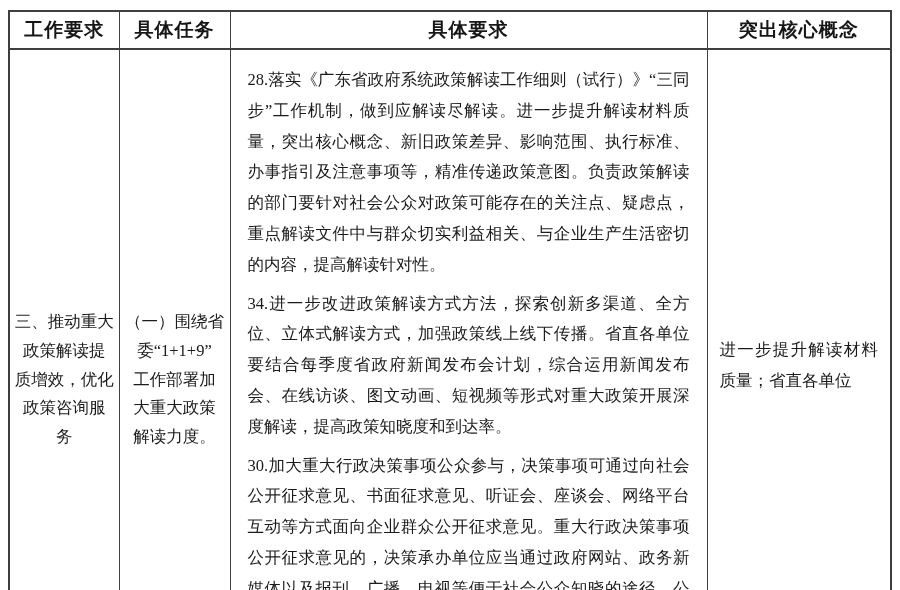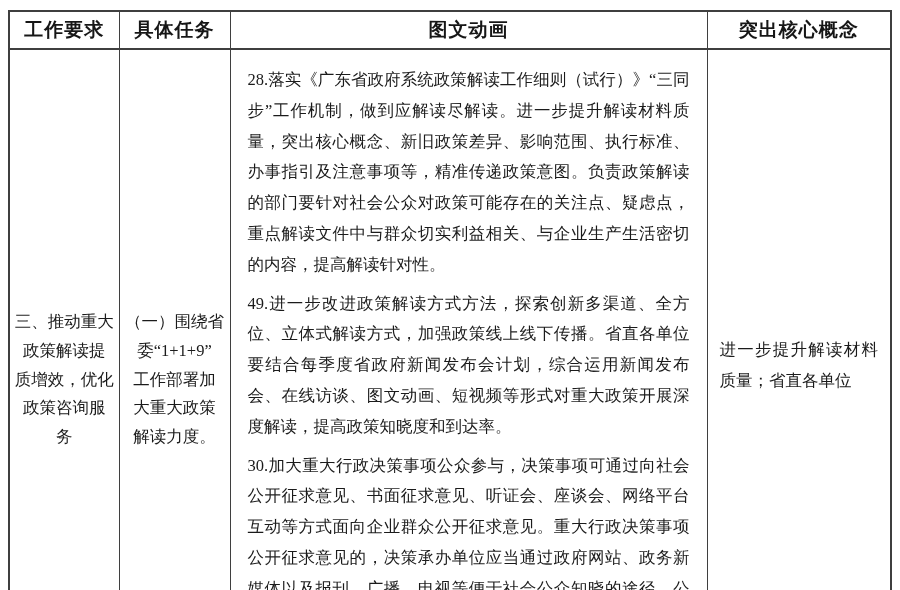--- a/index.html
+++ b/index.html
@@ -92,21 +92,21 @@
     <colgroup>
       <col style="width:110px">
       <col style="width:111px">
       <col style="width:477px">
       <col style="width:184px">
     </colgroup>
     <thead>
       <tr>
         <th>工作要求</th>
         <th>具体任务</th>
-        <th>图文动画</th>
+        <th>具体要求</th>
         <th>突出核心概念</th>
       </tr>
     </thead>
     <tbody>
       <tr>
         <td class="cell-work">
           <div>三、推动重大
 政策解读提
 质增效，优化
 政策咨询服
@@ -114,21 +114,21 @@
         </td>
         <td class="cell-task">
           <div>（一）围绕省
 委“1+1+9”
 工作部署加
 大重大政策
 解读力度。</div>
         </td>
         <td class="cell-req">
           <p>28.落实《广东省政府系统政策解读工作细则（试行）》“三同步”工作机制，做到应解读尽解读。进一步提升解读材料质量，突出核心概念、新旧政策差异、影响范围、执行标准、办事指引及注意事项等，精准传递政策意图。负责政策解读的部门要针对社会公众对政策可能存在的关注点、疑虑点，重点解读文件中与群众切实利益相关、与企业生产生活密切的内容，提高解读针对性。</p>
-          <p>49.进一步改进政策解读方式方法，探索创新多渠道、全方位、立体式解读方式，加强政策线上线下传播。省直各单位要结合每季度省政府新闻发布会计划，综合运用新闻发布会、在线访谈、图文动画、短视频等形式对重大政策开展深度解读，提高政策知晓度和到达率。</p>
+          <p>34.进一步改进政策解读方式方法，探索创新多渠道、全方位、立体式解读方式，加强政策线上线下传播。省直各单位要结合每季度省政府新闻发布会计划，综合运用新闻发布会、在线访谈、图文动画、短视频等形式对重大政策开展深度解读，提高政策知晓度和到达率。</p>
           <p>30.加大重大行政决策事项公众参与，决策事项可通过向社会公开征求意见、书面征求意见、听证会、座谈会、网络平台互动等方式面向企业群众公开征求意见。重大行政决策事项公开征求意见的，决策承办单位应当通过政府网站、政务新媒体以及报刊、广播、电视等便于社会公众知晓的途径，公布决策草案及其说明材料，明确提出意见的方式和期限。对公众提出的意见建议不予采纳的，应当及时向社会公众反馈。</p>
         </td>
         <td class="cell-unit">
           <div>进一步提升解读材料质量；省直各单位</div>
         </td>
       </tr>
     </tbody>
   </table>
 </div>
 

